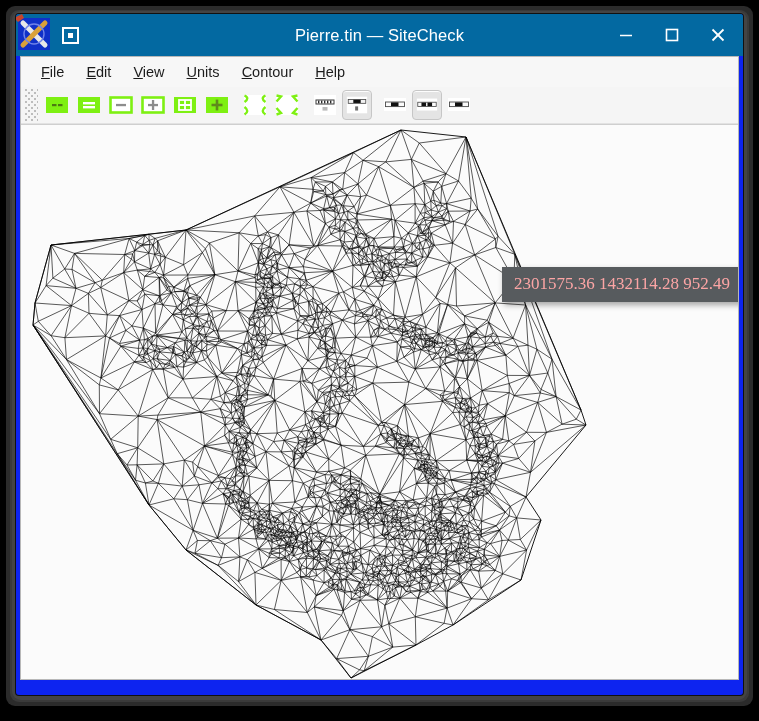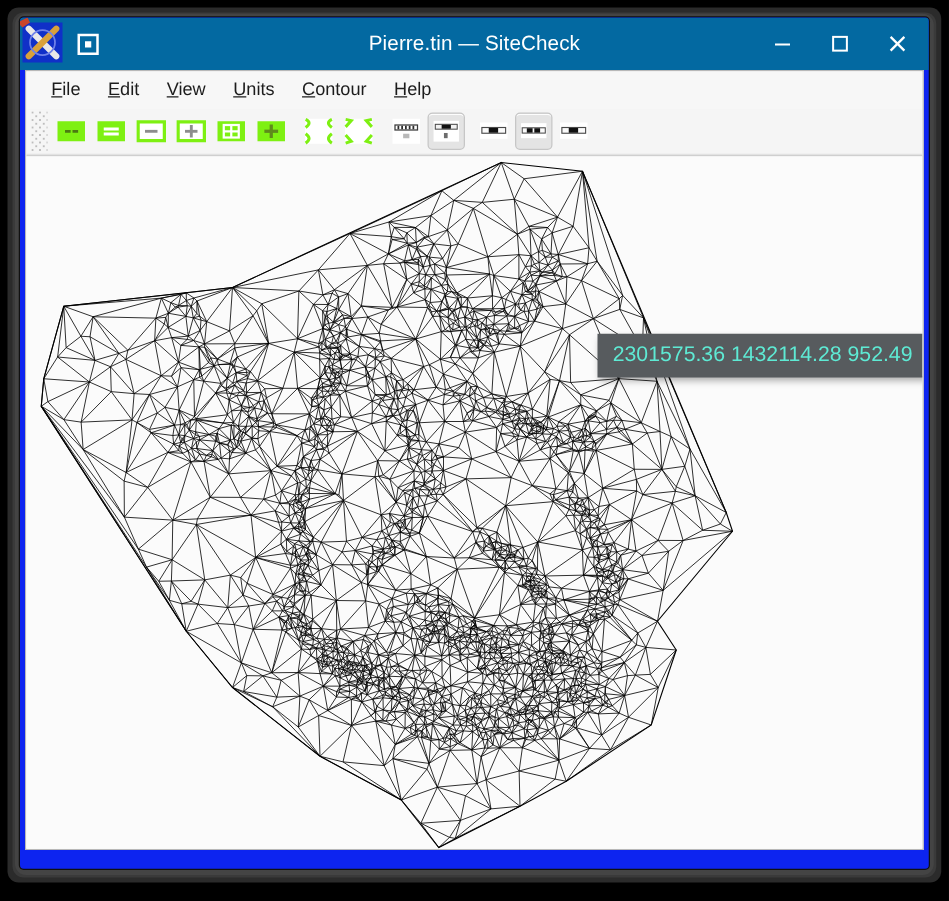--- a/index.html
+++ b/index.html
@@ -176,25 +176,26 @@
     overflow: hidden;
   }
   #tin-svg { position: absolute; left: 0; top: 0; }
 
   
   #coord-tip {
     position: absolute;
     right: -4px;
     top: 142px;
     background: #575b5e;
-    color: #5eead4;
+    color: #fca5a5;
     font-size: 17px;
     padding: 7px 12px 8px 12px;
     white-space: nowrap;
     box-shadow: 2px 3px 6px rgba(0,0,0,0.35);
+    font-family: Liberation Serif, serif;
   }
 
   
   #bottom-strip {
     position: absolute;
     left: 4px;
     bottom: 3px;
     width: 719px;
     height: 11px;
     background: #0d24f0;

